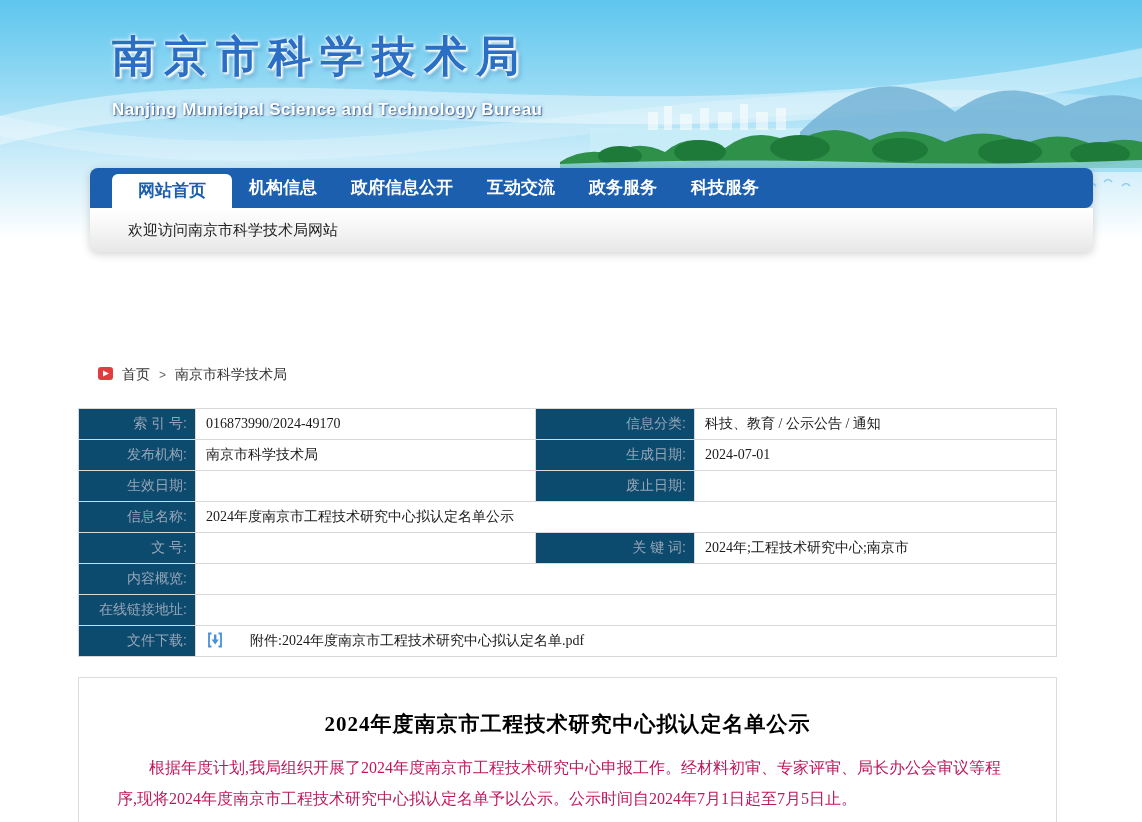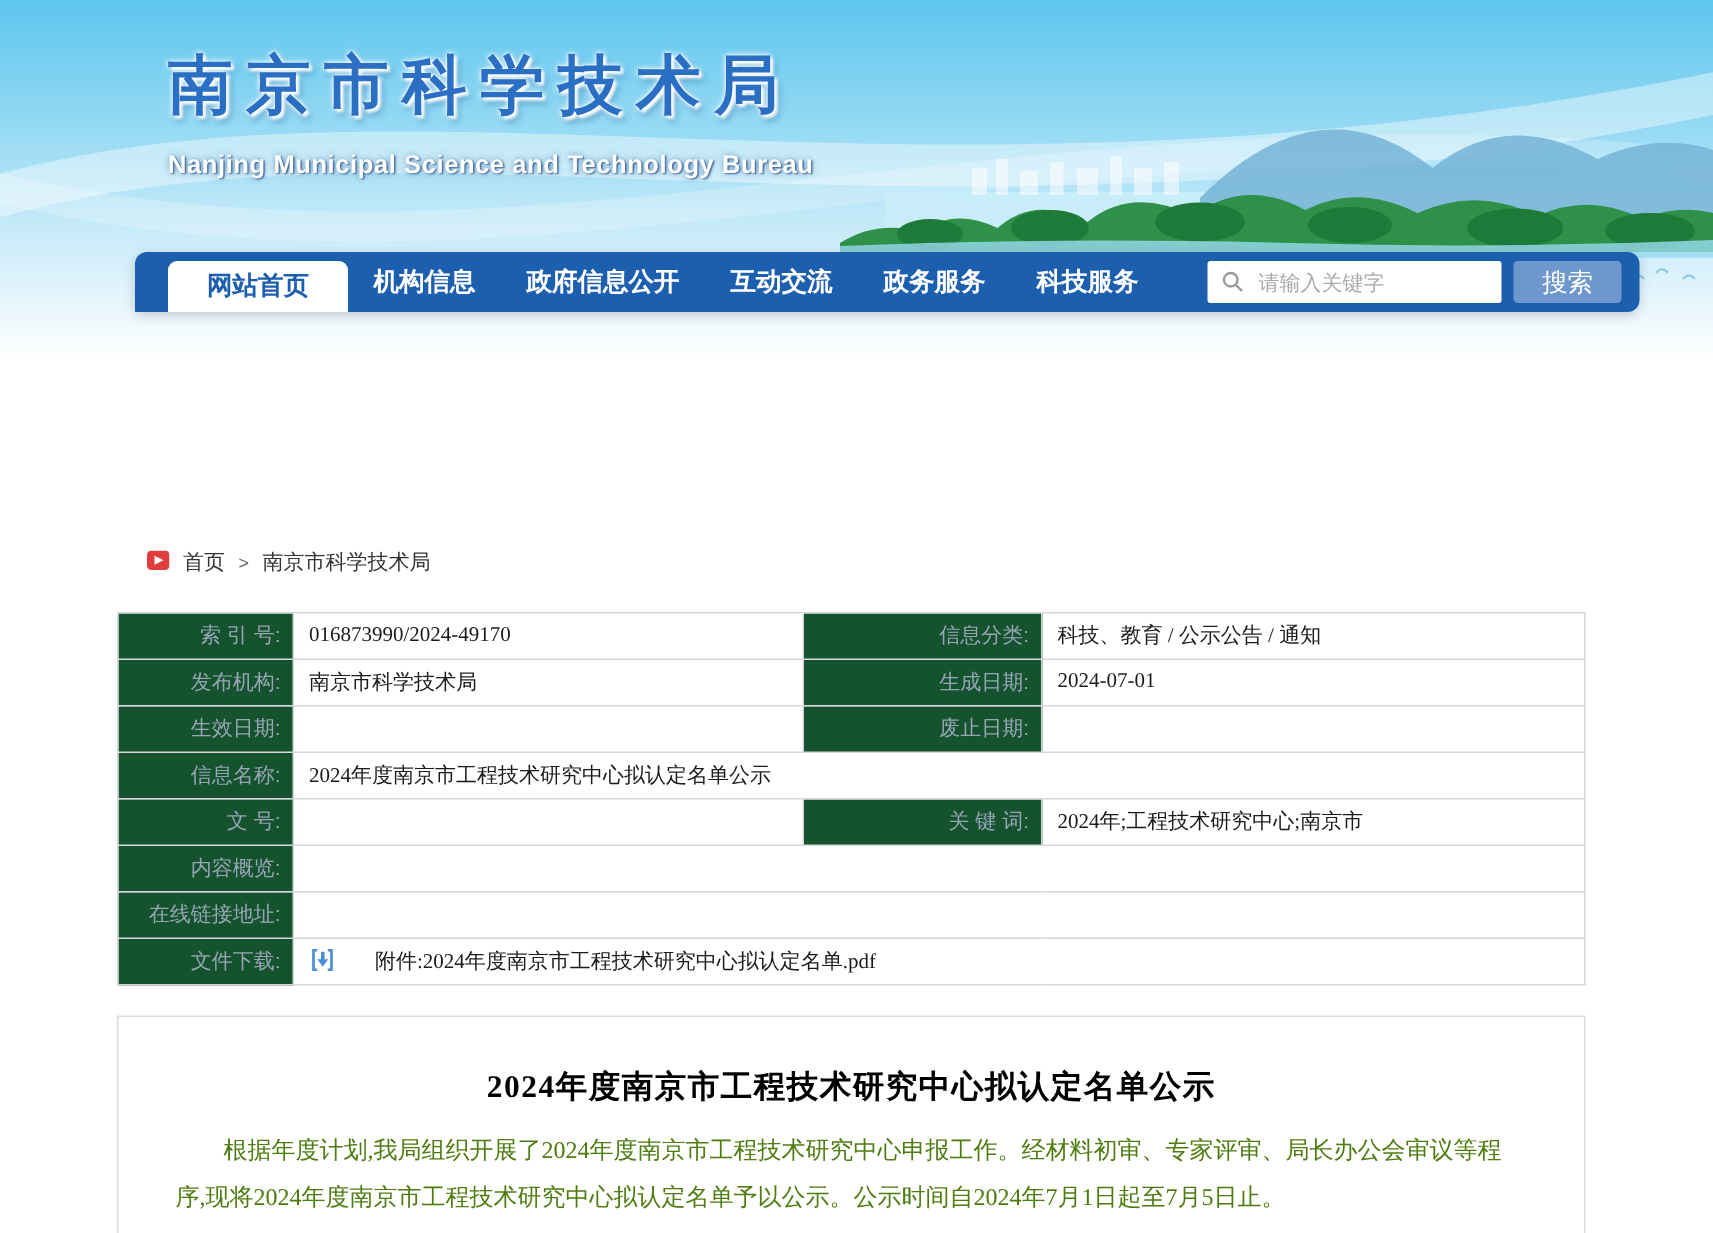--- a/index.html
+++ b/index.html
@@ -42,33 +42,33 @@
   
   .breadcrumb { display:flex; align-items:center; gap:9px; margin:116px 0 0 98px;
                 font-size:14px; color:#333; }
   .breadcrumb a { color:#333; text-decoration:none; cursor:pointer; }
   .crumb-sep { color:#666; font-size:12px; }
 
   
   .info-table { border-collapse:collapse; width:979px; margin:24px 0 0 78px;
                 table-layout:fixed; }
   .info-table td { border:1px solid #d8d8d8; height:31px; font-size:14px; }
-  td.lbl { background:#14532d; color:#97a5b6; text-align:right; padding-right:8px; }
+  td.lbl { background:#0c4a6e; color:#97a5b6; text-align:right; padding-right:8px; }
   td.val { padding-left:10px; color:#1a1a1a; font-family:"Liberation Serif", serif; }
   .dl-cell { display:flex; align-items:center; gap:4px; padding-left:10px; }
   .dl-link { color:#1a1a1a; text-decoration:none; cursor:pointer;
              font-family:"Liberation Serif", serif; font-size:14px; padding-left:22px; }
 
   
   .article { width:979px; margin:20px 0 0 78px; background:#fff; border:1px solid #dcdcdc;
              padding:16px 38px 60px; min-height:320px;
              font-family:"Liberation Serif", serif; }
   .article h1 { font-size:21px; font-weight:bold; color:#000; text-align:center;
                 margin:16px 0 14px; letter-spacing:1px; }
-  .article p { font-size:16px; line-height:31px; color:#4d7c0f; text-indent:2em; margin:8px 0; }
+  .article p { font-size:16px; line-height:31px; color:#be185d; text-indent:2em; margin:8px 0; }
 </style>
 </head>
 <body>
 
 <div class="banner">
   <svg class="scenery" width="1142" height="250" viewBox="0 0 1142 250">
     <path d="M-60,150 C250,30 620,190 1220,45" stroke="rgba(255,255,255,.40)" stroke-width="28" fill="none"></path>
     <path d="M-60,110 C340,230 700,40 1220,120" stroke="rgba(255,255,255,.22)" stroke-width="20" fill="none"></path>
     <rect x="590" y="128" width="552" height="36" fill="#c9edf8" opacity=".9"></rect>
     <path d="M800,132 Q880,52 955,112 Q1005,72 1065,106 Q1105,88 1142,100 L1142,162 L800,162 Z" fill="#74b3d6" opacity=".85"></path>
@@ -107,32 +107,23 @@
 </div>
 
 <div class="header-block">
   <div class="navbar">
     <a class="nav-item active">网站首页</a>
     <a class="nav-item">机构信息</a>
     <a class="nav-item">政府信息公开</a>
     <a class="nav-item">互动交流</a>
     <a class="nav-item">政务服务</a>
     <a class="nav-item">科技服务</a>
-    <div class="search-wrap">
-      <div class="search-box">
-        <span class="search-icon">
-          <svg width="16" height="16" viewBox="0 0 16 16">
-            <circle cx="6.5" cy="6.5" r="4.5" fill="none" stroke="#999" stroke-width="1.6"></circle>
-            <line x1="10" y1="10" x2="14" y2="14" stroke="#999" stroke-width="1.6"></line>
-          </svg>
-        </span>
-        <input type="text" placeholder="请输入关键字" style="">
-      </div>
-      <button class="search-btn">搜索</button>
-    </div>
+  </div>
+  <div class="welcome-bar">
+    <span>欢迎访问南京市科学技术局网站</span>
   </div>
 </div>
 
 <div class="breadcrumb">
   <span>
     <svg width="15" height="13" viewBox="0 0 15 13">
       <rect x="0" y="0" width="15" height="13" rx="3" fill="#e23d3d"></rect>
       <polygon points="5,3.5 11,6.5 5,9.5" fill="#fff"></polygon>
     </svg>
   </span>

